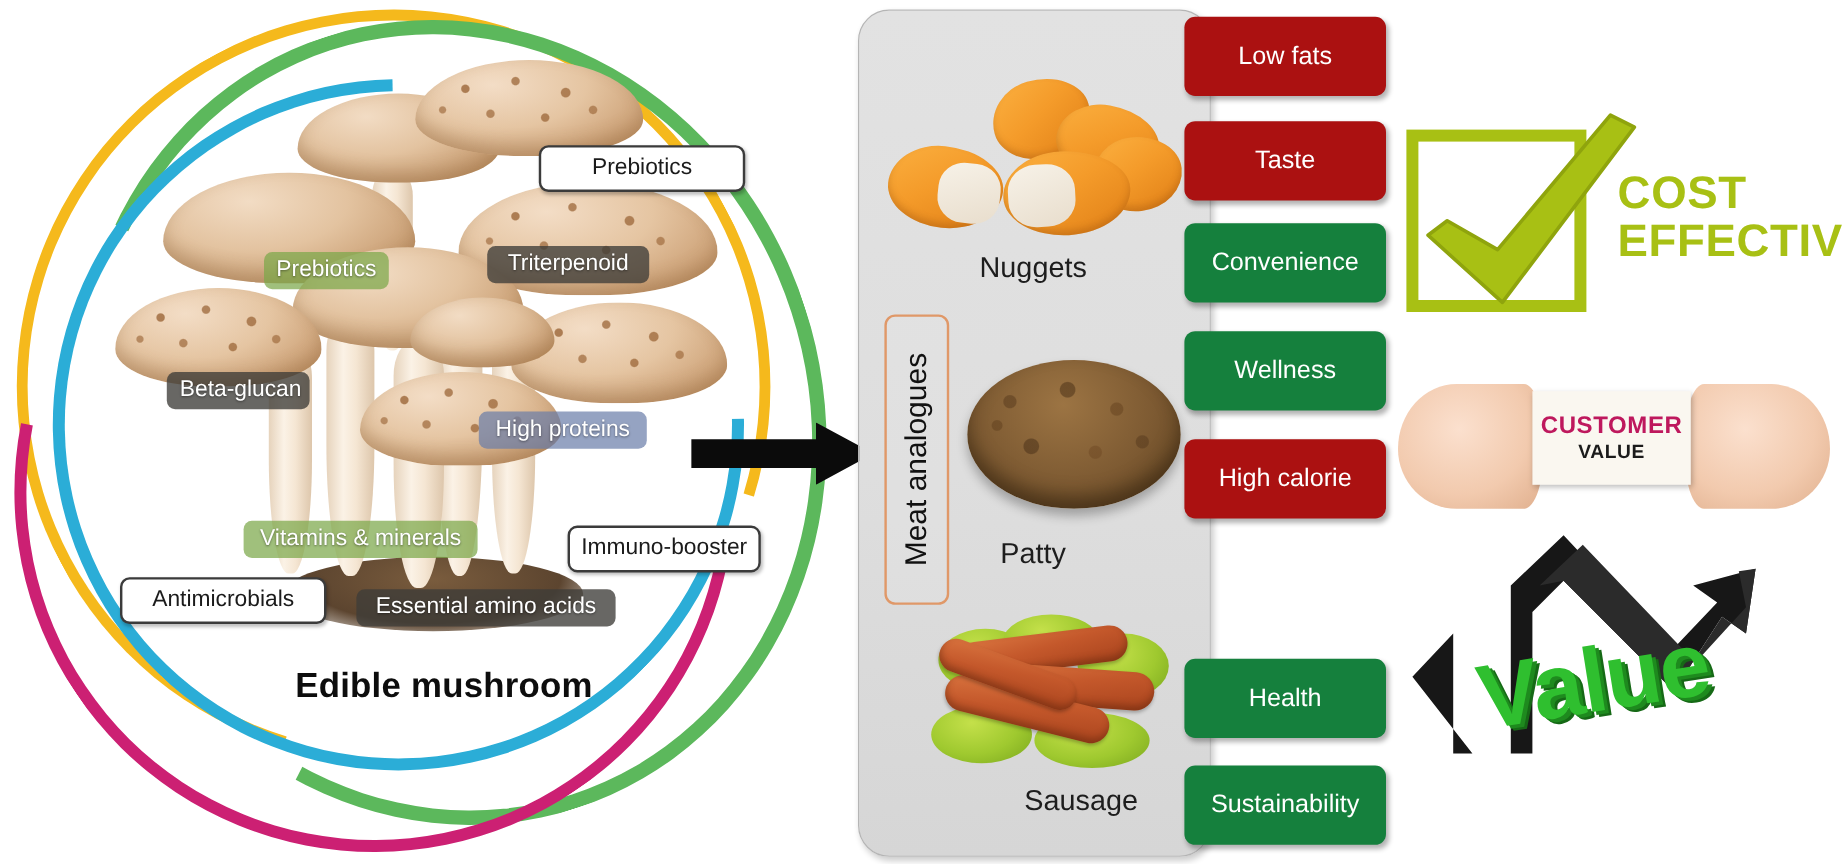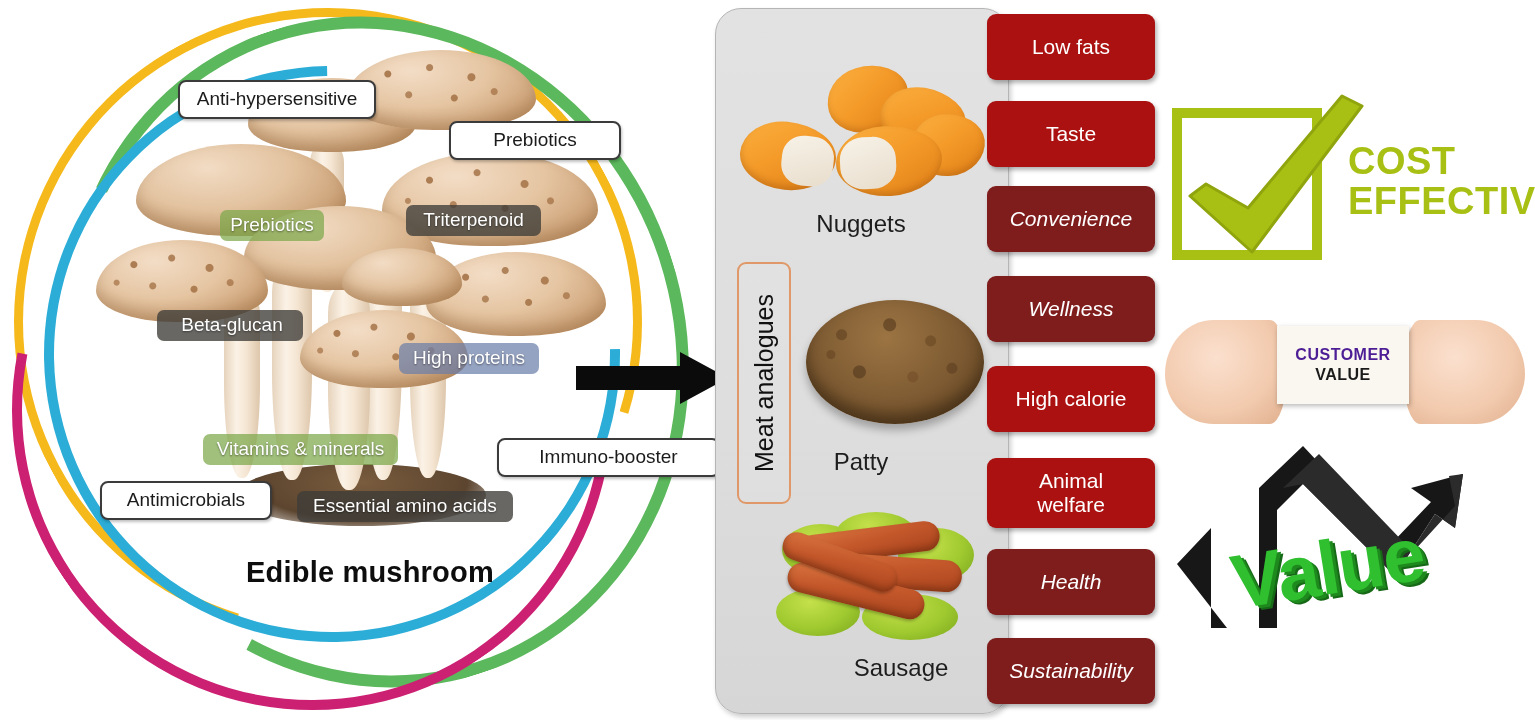--- a/index.html
+++ b/index.html
@@ -99,39 +99,39 @@
   .lettuce{position:absolute;border-radius:50%;
      background:radial-gradient(ellipse at 40% 30%,#C4E04A 0%,#9FC92F 55%,#79A61D 100%);}
 
   
   #attr-col{position:absolute;left:987px;top:0;width:176px;height:720px;}
   .attr{position:absolute;left:0;width:168px;box-sizing:border-box;border-radius:9px;
      display:flex;align-items:center;justify-content:center;text-align:center;
      font-size:21px;color:#ffffff;line-height:1.12;
      box-shadow:2px 3px 4px rgba(0,0,0,.3);}
   .attr-red{background:#AB1111;}
-  .attr-black{background:#7f1d1d;font-style:italic;}
+  .attr-black{background:#15803d;}
 
   
   #cost-block{position:absolute;left:1168px;top:92px;width:360px;height:190px;}
   #cost-box{position:absolute;left:4px;top:16px;width:150px;height:152px;
      border:10px solid #A8C014;box-sizing:border-box;background:#fff;}
   #cost-text{position:absolute;left:180px;top:50px;font-size:38px;font-weight:bold;
      color:#A8C014;line-height:1.05;letter-spacing:.5px;}
 
   
   #cv-block{position:absolute;left:1165px;top:312px;width:360px;height:130px;}
   .hand{position:absolute;top:8px;width:122px;height:104px;
      background:radial-gradient(ellipse at 42% 36%,#fbe0ce 0%,#f2caae 58%,#dfae8c 100%);}
   #hand-l{left:0;border-radius:40% 14% 14% 40%/52% 50% 50% 48%;}
   #hand-r{right:0;border-radius:14% 40% 40% 14%/50% 52% 48% 50%;}
   #cv-card{position:absolute;left:112px;top:14px;width:132px;height:78px;background:#FAF7F0;
      box-shadow:1px 2px 5px rgba(0,0,0,.28);display:flex;flex-direction:column;
      align-items:center;justify-content:center;gap:2px;}
-  #cv-card .l1{font-size:16px;font-weight:bold;color:#4c1d95;letter-spacing:.5px;}
+  #cv-card .l1{font-size:20px;font-weight:bold;color:#be185d;letter-spacing:.5px;}
   #cv-card .l2{font-size:16px;font-weight:bold;color:#1b1b1b;letter-spacing:.5px;}
 
   
   #value-block{position:absolute;left:1163px;top:432px;width:372px;height:272px;}
   #value-word{position:absolute;left:68px;top:92px;font-size:76px;font-weight:bold;
      color:#2FBF2F;letter-spacing:-1px;transform:rotate(-9deg);
      text-shadow:3px 3px 0 #1E8A1E, 5px 5px 0 #166916;}
 </style>
 </head>
 <body>
@@ -159,42 +159,39 @@
       <div class="mcap spotted" style="left:250px;top:16px;width:190px;height:80px;"></div>
       <div class="mcap" style="left:40px;top:110px;width:210px;height:92px;"></div>
       <div class="mcap spotted" style="left:286px;top:118px;width:216px;height:94px;"></div>
       <div class="mcap" style="left:148px;top:172px;width:192px;height:84px;"></div>
       <div class="mcap spotted" style="left:0px;top:206px;width:172px;height:82px;"></div>
       <div class="mcap spotted" style="left:330px;top:218px;width:180px;height:84px;"></div>
       <div class="mcap spotted" style="left:204px;top:276px;width:168px;height:78px;"></div>
       <div class="mcap" style="left:246px;top:214px;width:120px;height:58px;"></div>
     </div>
 
-    <div class="tag tag-white" style="left:178px;top:80px;width:198px;">
-        <span>Anti-hypersensitive</span>
-      </div>
     <div class="tag tag-white" style="left:449px;top:121px;width:172px;">
         <span>Prebiotics</span>
       </div>
     <div class="tag tag-tint tint-green" style="left:220px;top:210px;width:104px;">
         <span>Prebiotics</span>
       </div>
     <div class="tag tag-tint tint-dark" style="left:406px;top:205px;width:135px;">
         <span>Triterpenoid</span>
       </div>
-    <div class="tag tag-tint tint-dark" style="left:157px;top:310px;width:146px;padding-left:16px;">
+    <div class="tag tag-tint tint-dark" style="left:139px;top:310px;width:119px;padding-left:16px;">
         <span>Beta-glucan</span>
       </div>
     <div class="tag tag-tint tint-blue" style="left:399px;top:343px;width:140px;">
         <span>High proteins</span>
       </div>
     <div class="tag tag-tint tint-green" style="left:203px;top:434px;width:195px;">
         <span>Vitamins &amp; minerals</span>
       </div>
-    <div class="tag tag-white" style="left:497px;top:438px;width:223px;">
+    <div class="tag tag-white" style="left:473px;top:438px;width:161px;">
         <span>Immuno-booster</span>
       </div>
     <div class="tag tag-white" style="left:100px;top:481px;width:172px;">
         <span>Antimicrobials</span>
       </div>
     <div class="tag tag-tint tint-dark" style="left:297px;top:491px;width:216px;">
         <span>Essential amino acids</span>
       </div>
 
     <div id="edible-title">Edible mushroom</div>
@@ -249,23 +246,20 @@
       </div>
     <div class="attr attr-black" style="top:186px;height:66px;">
         <span>Convenience</span>
       </div>
     <div class="attr attr-black" style="top:276px;height:66px;">
         <span>Wellness</span>
       </div>
     <div class="attr attr-red" style="top:366px;height:66px;">
         <span>High calorie</span>
       </div>
-    <div class="attr attr-red" style="top:458px;height:70px;">
-        <span style="max-width:110px;display:block;">Animal welfare</span>
-      </div>
     <div class="attr attr-black" style="top:549px;height:66px;">
         <span>Health</span>
       </div>
     <div class="attr attr-black" style="top:638px;height:66px;">
         <span>Sustainability</span>
       </div>
   </div>
 
   <div id="cost-block">
     <div id="cost-box"></div>

